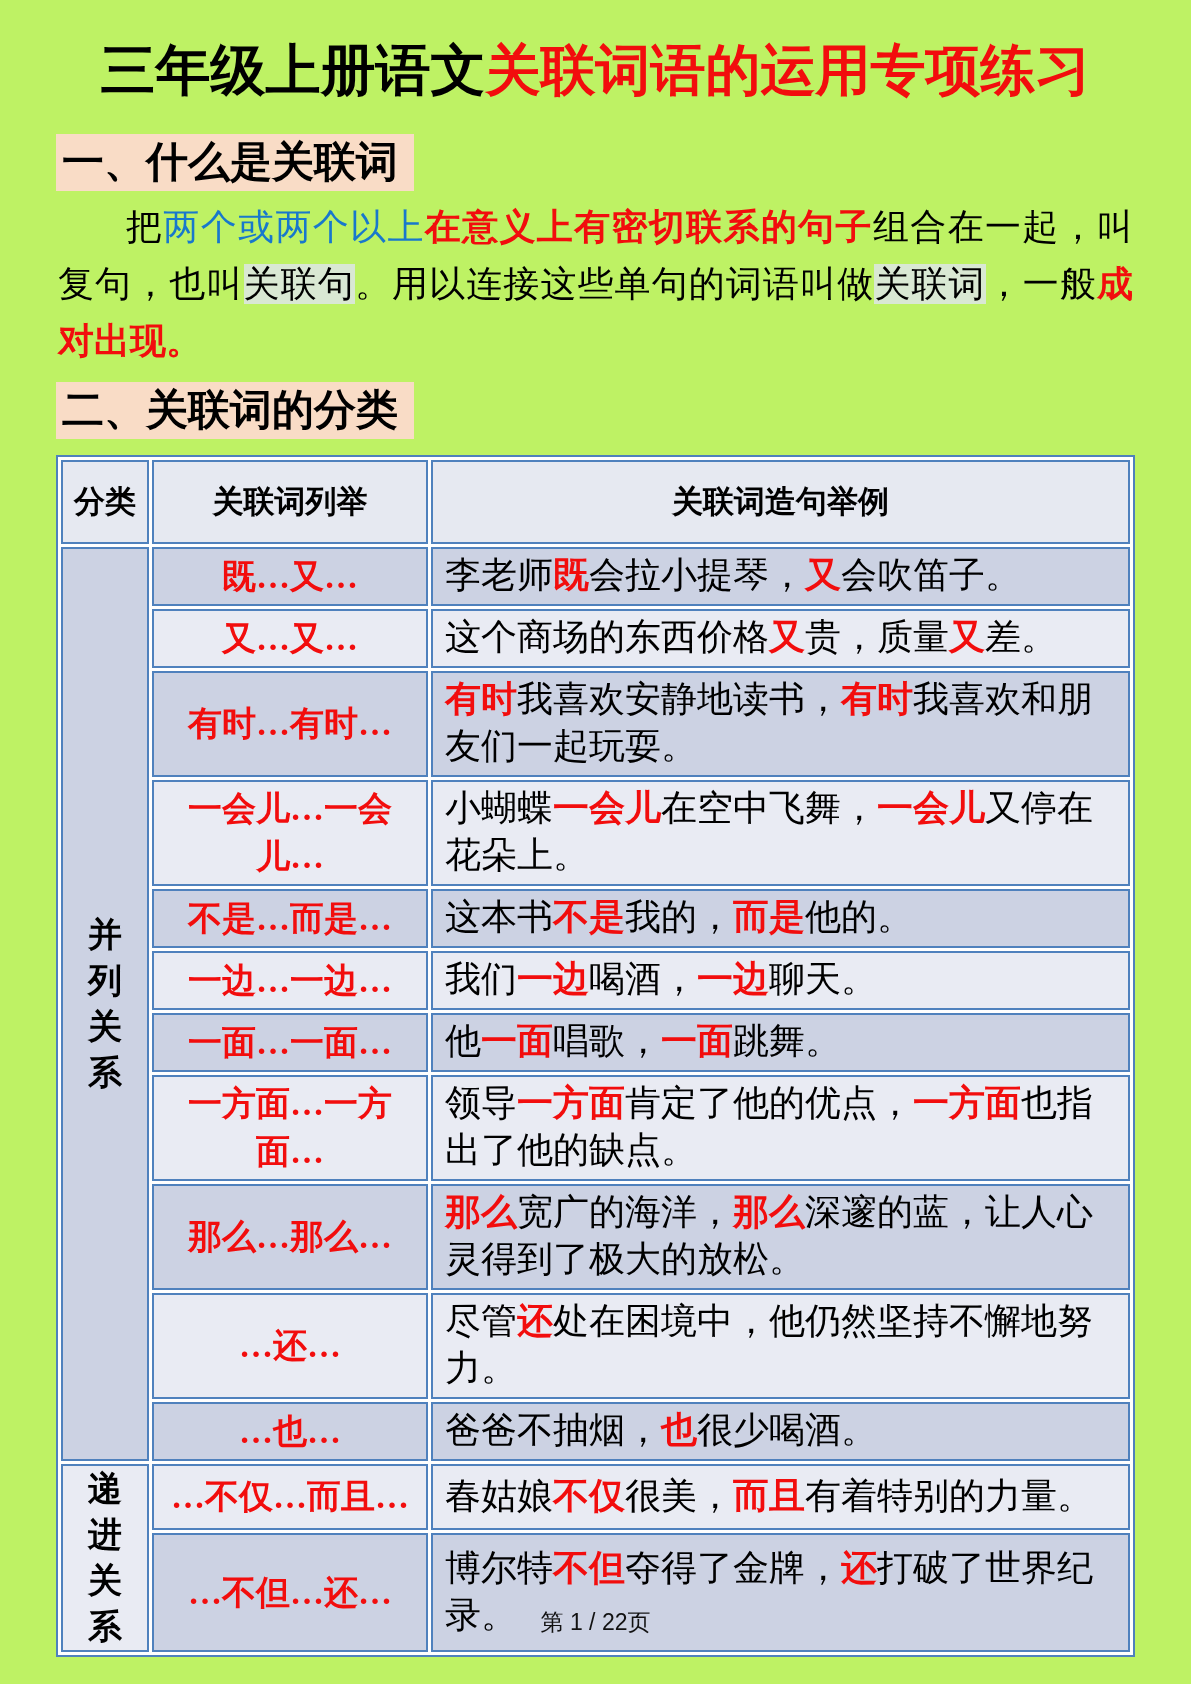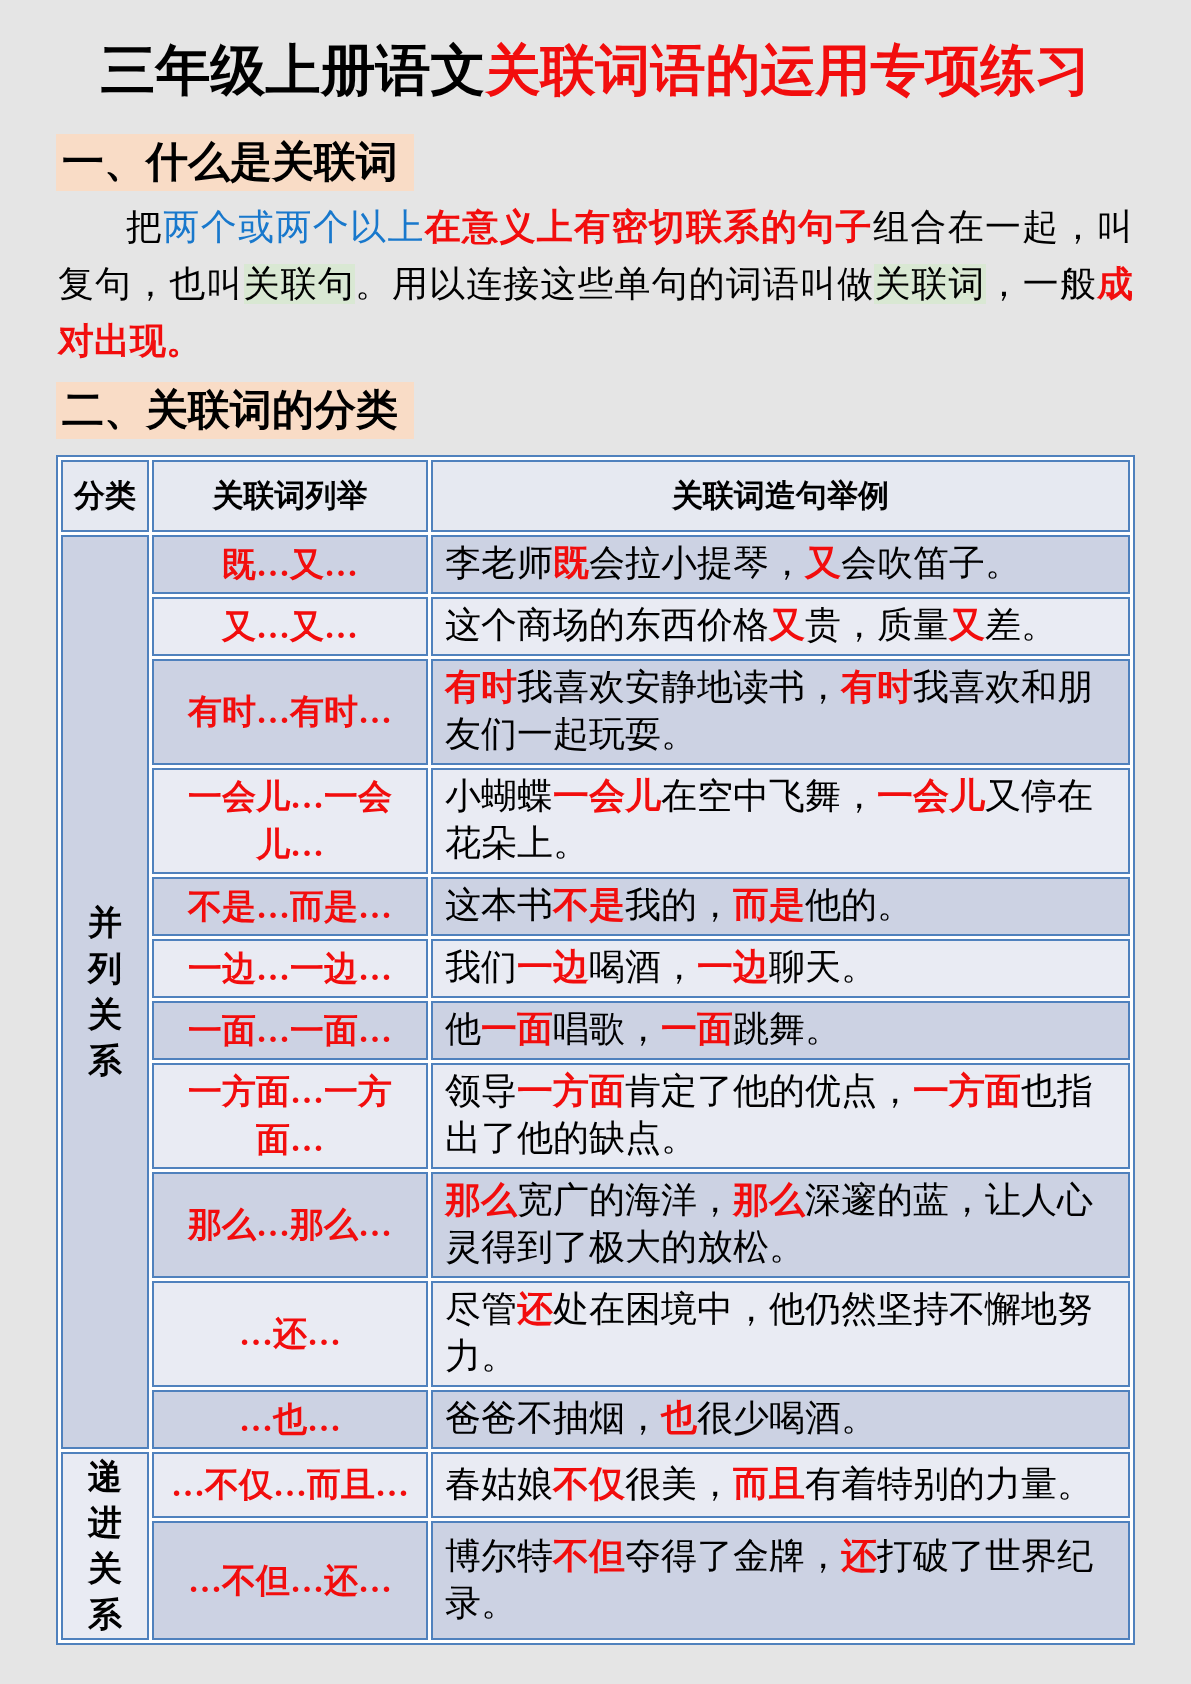--- a/index.html
+++ b/index.html
@@ -11,21 +11,21 @@
     --row-dark:#ccd2e3;
     --row-light:#e9ebf3;
     --header-bg:#e6e9f1;
   }
   *{box-sizing:border-box;}
   html,body{margin:0;padding:0;background:#ffffff;}
   .page{
     position:relative;
     width:1191px;height:1684px;
     margin:0 auto;
-    background:#e5e5e5;
+    background:#bef264;
     font-family:"Liberation Serif","DejaVu Serif",serif;
     color:#000;
     padding:38px 56px 0;
     overflow:hidden;
   }
   .title{
     margin:0;
     text-align:center;
     font-size:55px;
     line-height:66px;
@@ -62,21 +62,21 @@
     border-spacing:3px;
     border:2px solid var(--tbl-border);
     background:#fff;
   }
   table.cls th{
     background:var(--header-bg);
     border:2px solid var(--tbl-border);
     font-size:31px;
     font-weight:bold;
     text-align:center;
-    padding:14px 2px;
+    padding:20px 2px;
     line-height:40px;
   }
   table.cls td{border:2px solid var(--tbl-border);}
   td.cat{
     font-size:34px;
     font-weight:bold;
     text-align:center;
     vertical-align:middle;
     line-height:46px;
     padding:0 14px;
@@ -189,14 +189,15 @@
           <td class="conj shade-light">…不仅…而且…</td>
           <td class="ex shade-light"><span class="seg-plain">春姑娘</span><span class="seg-red">不仅</span><span class="seg-plain">很美，</span><span class="seg-red">而且</span><span class="seg-plain">有着特别的力量。</span></td>
         </tr>
         <tr>
           <td class="conj shade-dark">…不但…还…</td>
           <td class="ex shade-dark"><span class="seg-plain">博尔特</span><span class="seg-red">不但</span><span class="seg-plain">夺得了金牌，</span><span class="seg-red">还</span><span class="seg-plain">打破了世界纪录。</span></td>
         </tr>
       </tbody>
   </table>
 
+  <div class="footer">第 1 / 22页</div>
 
 </div>
 
 </body></html>

